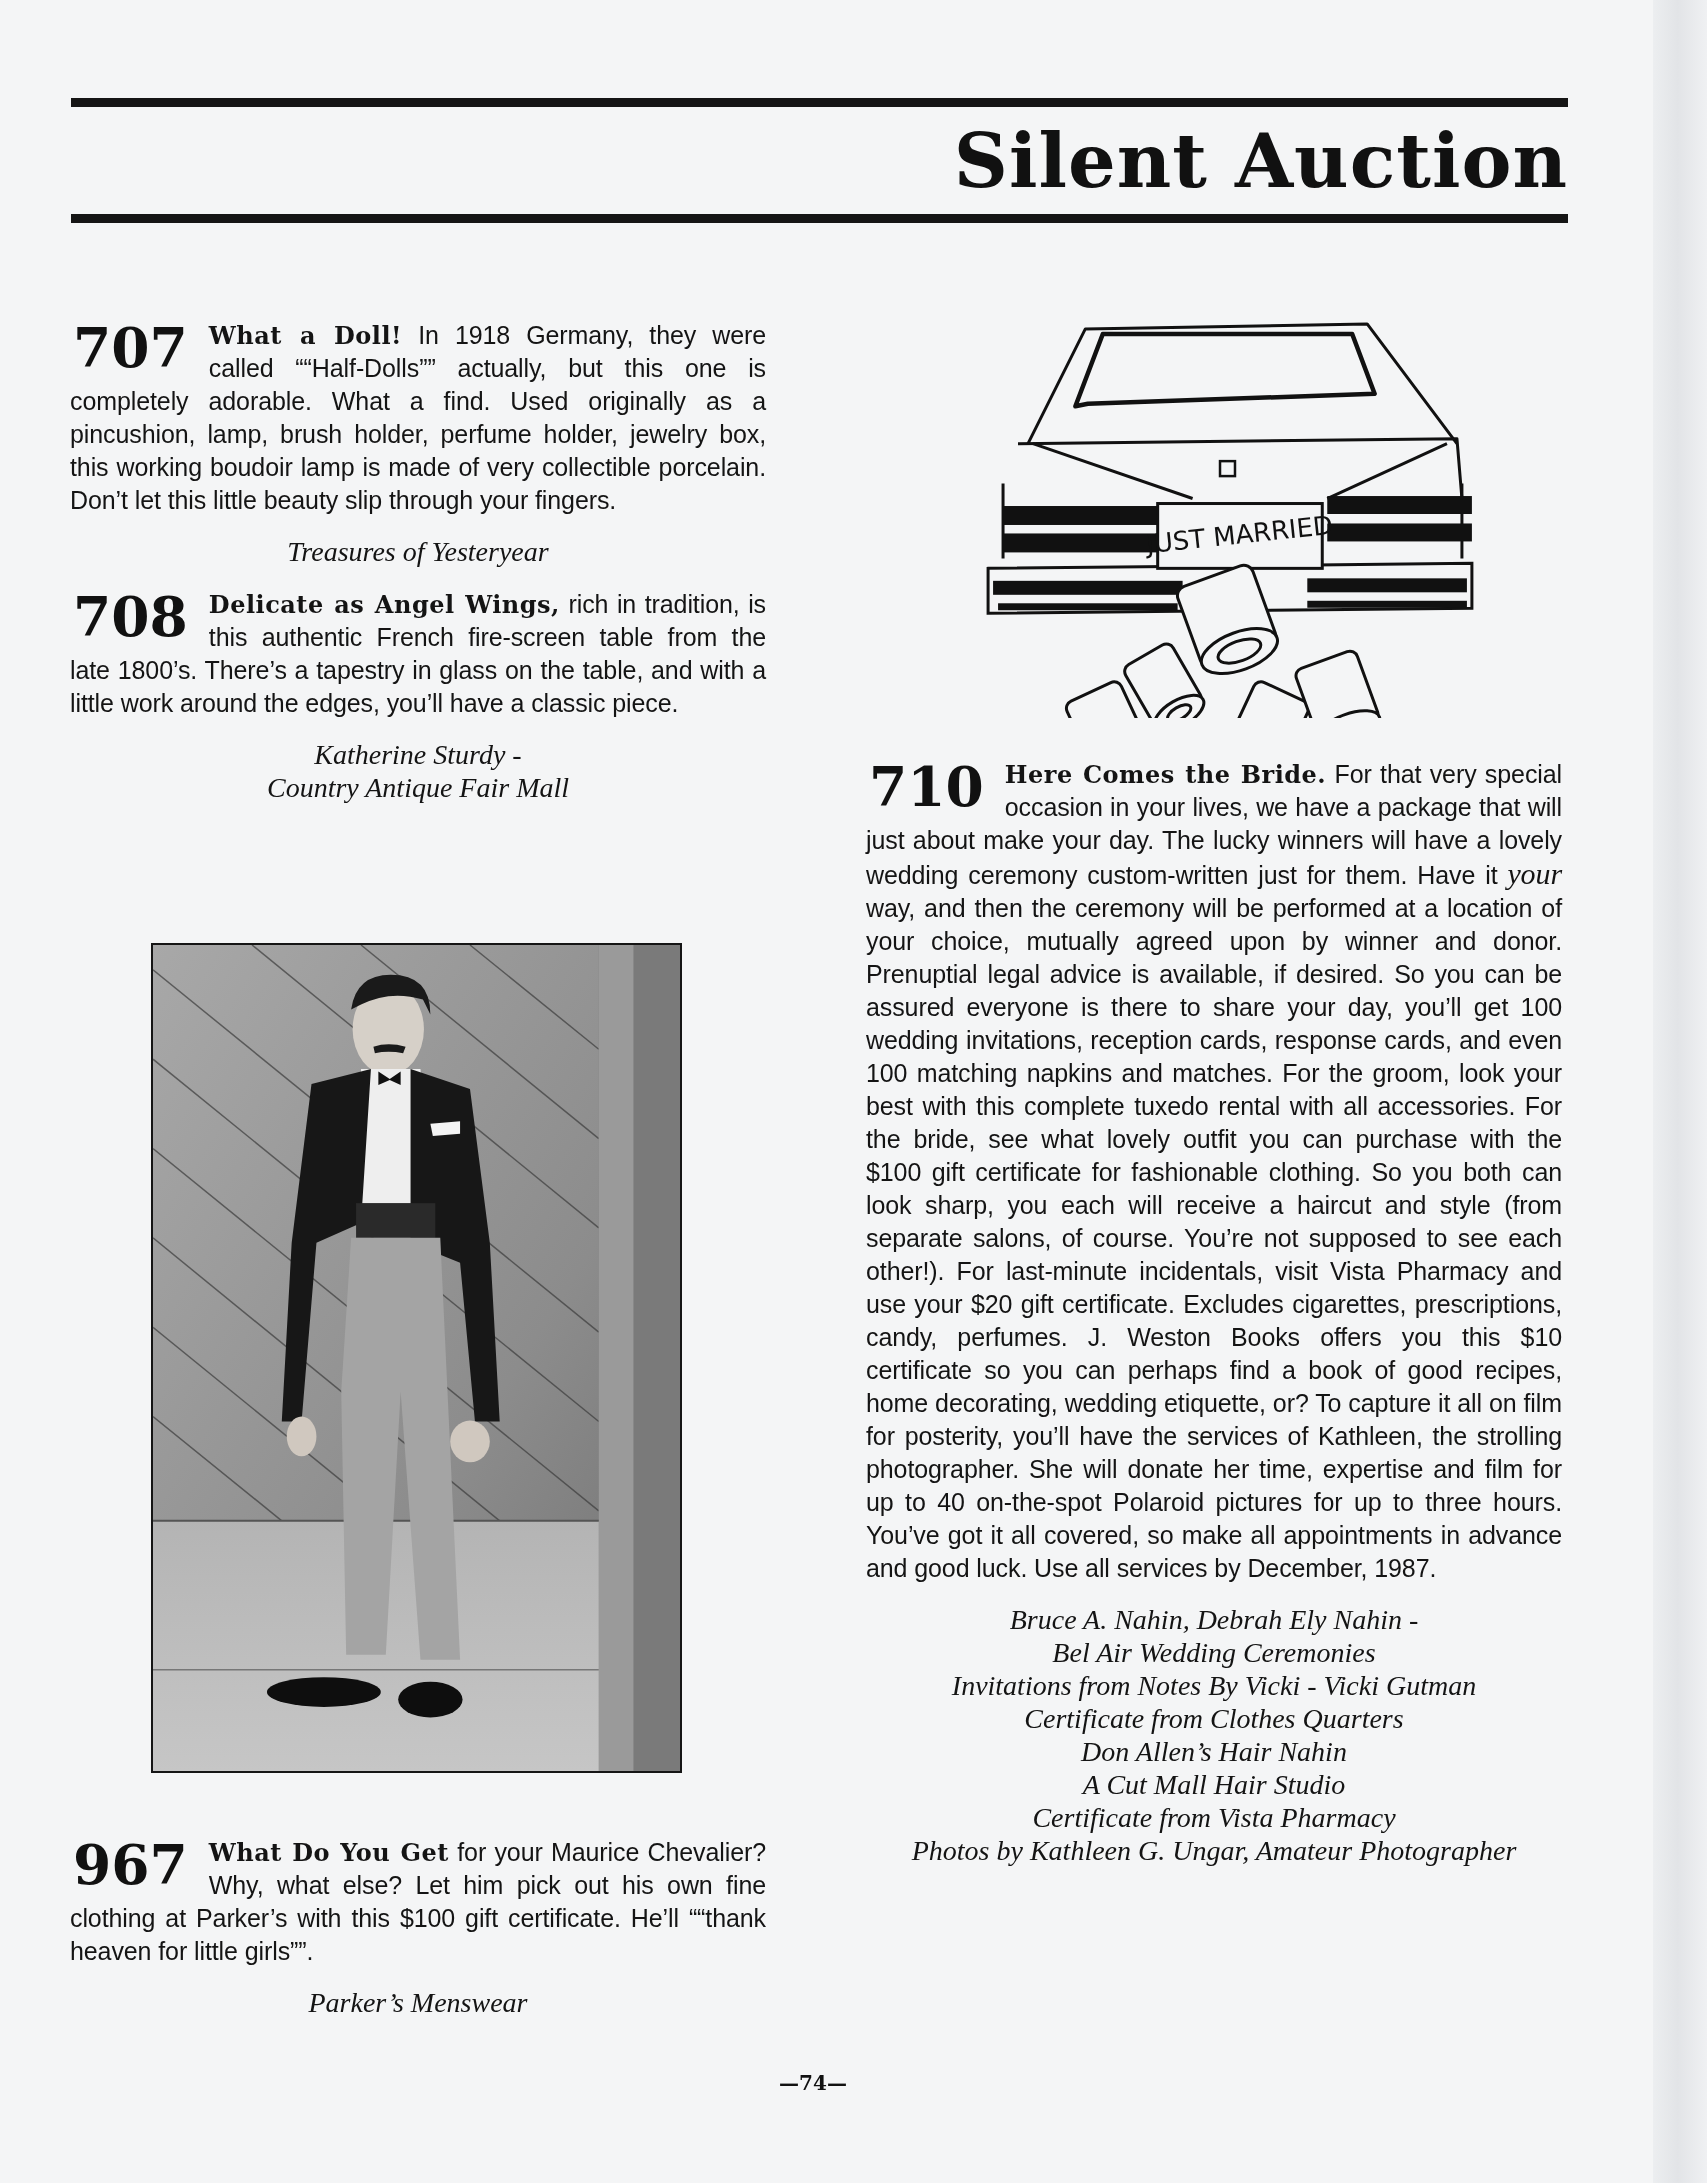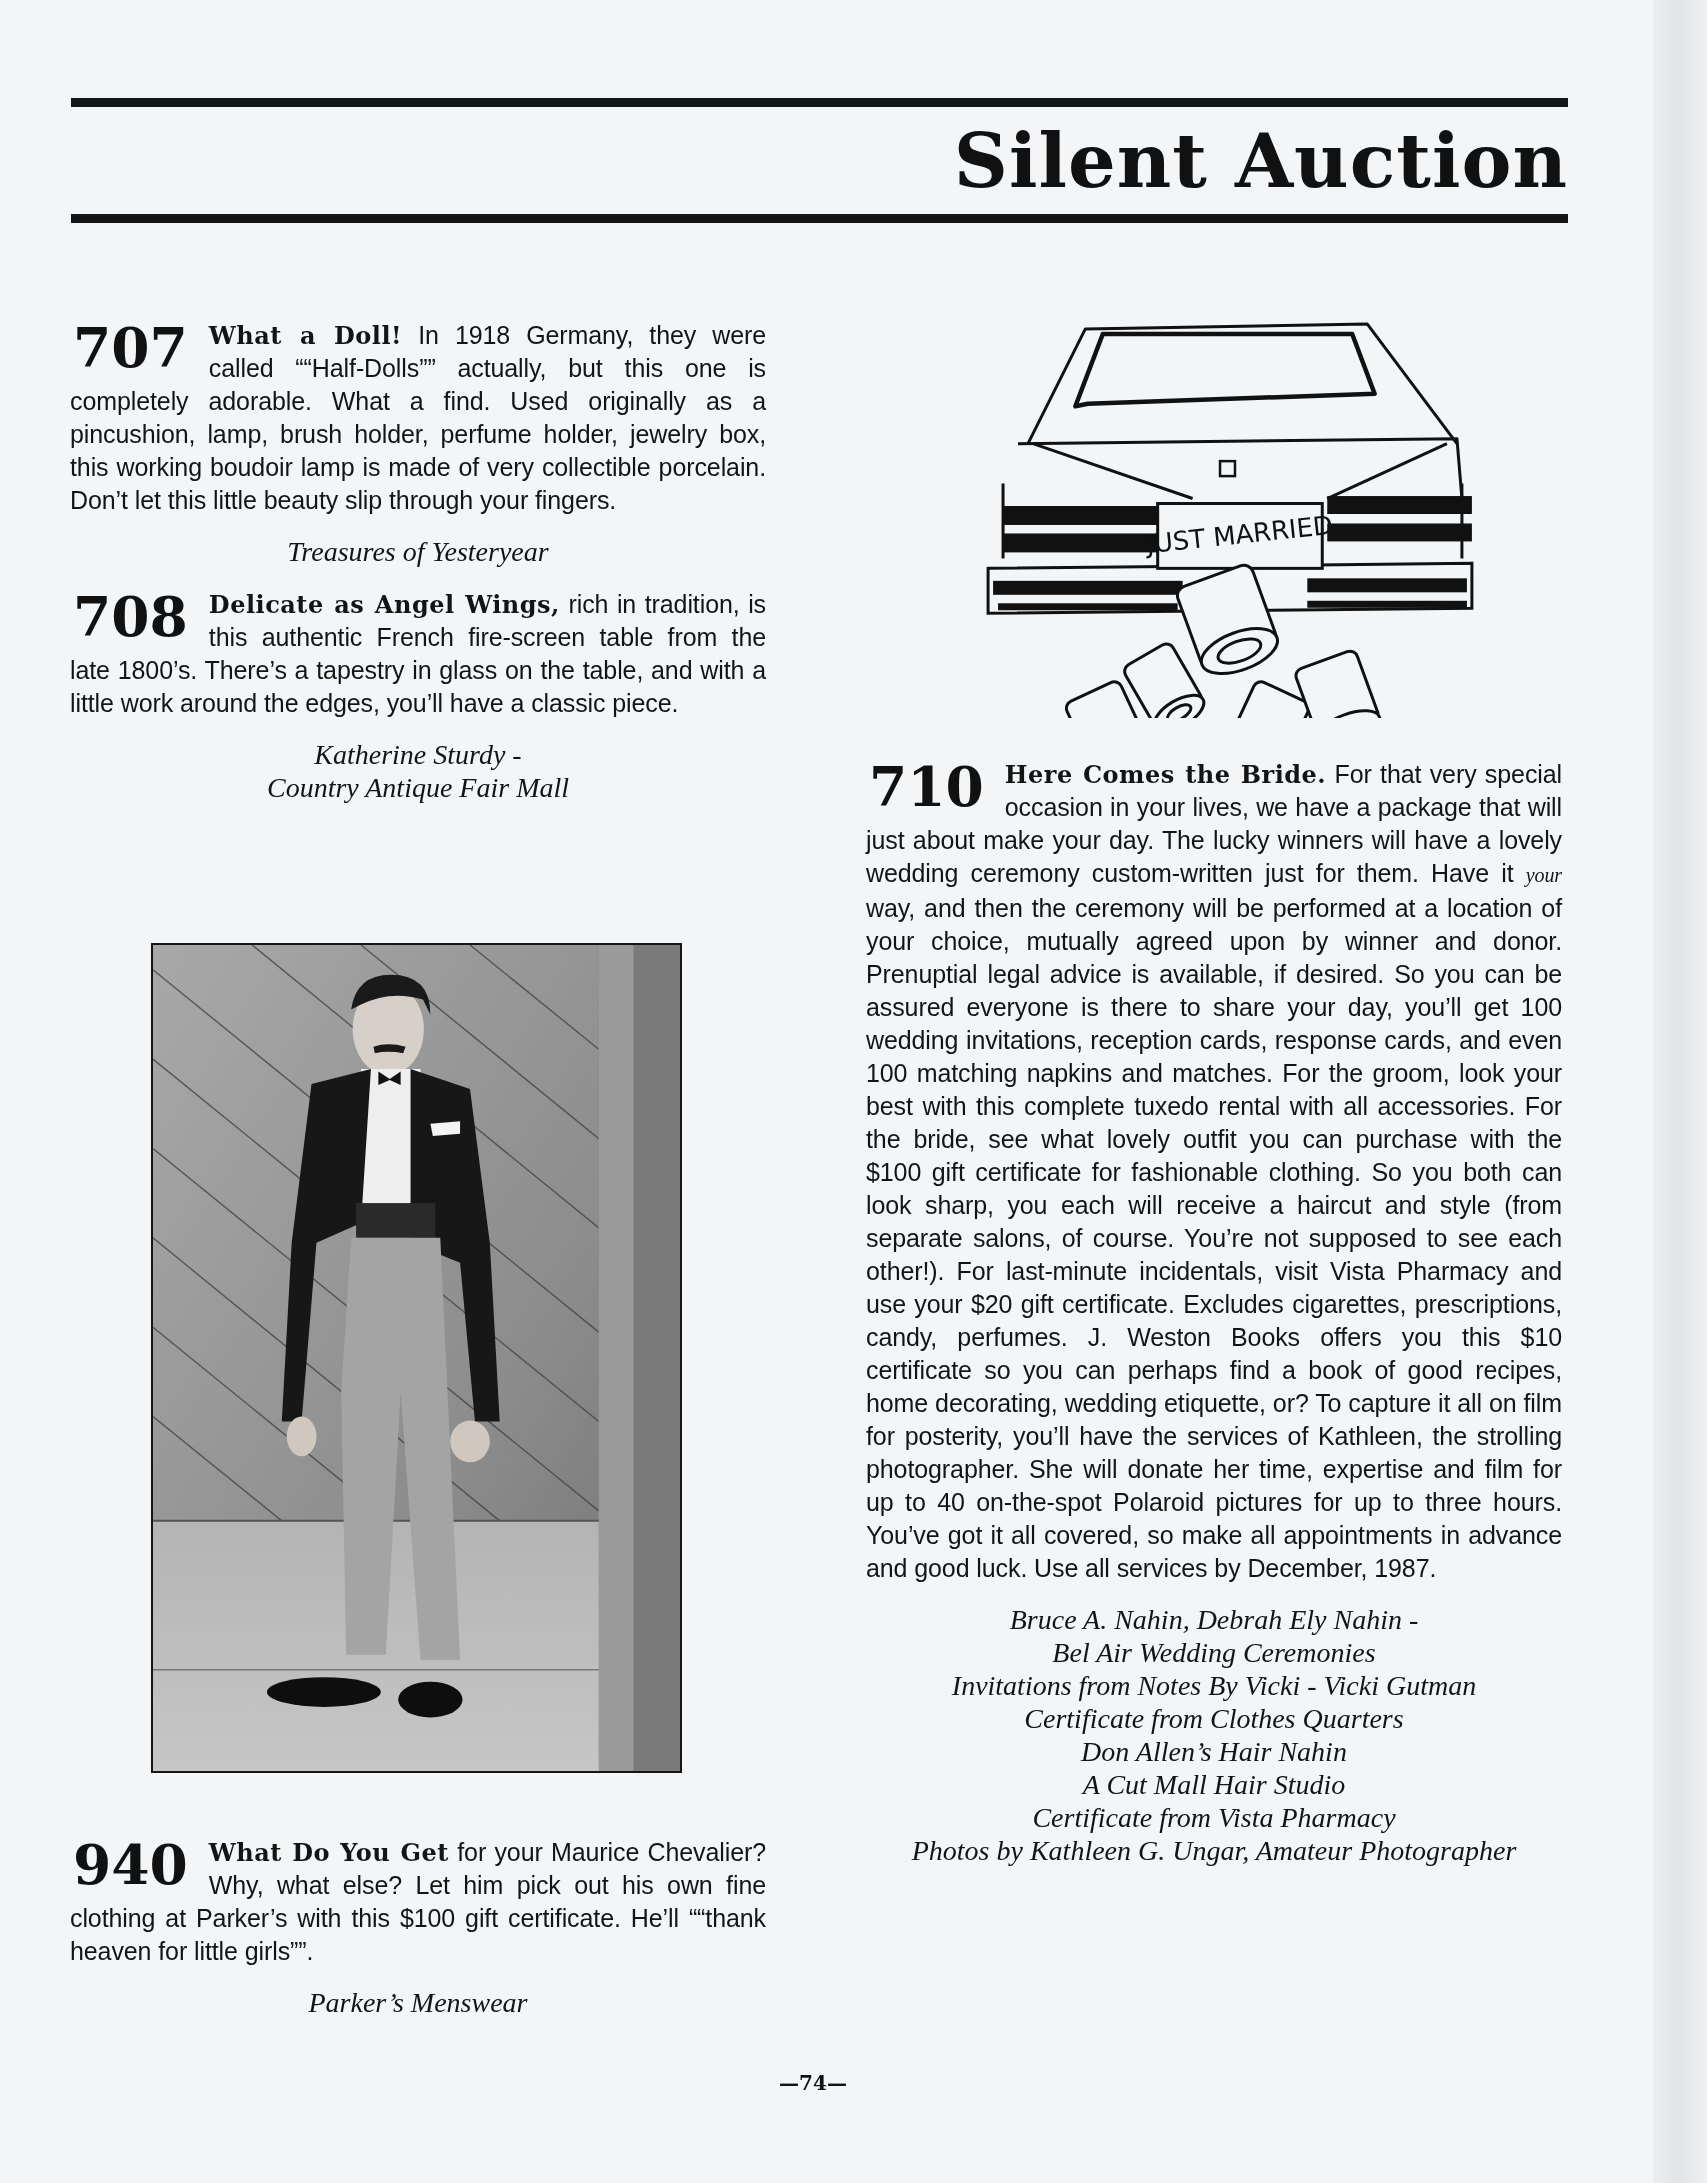--- a/index.html
+++ b/index.html
@@ -30,21 +30,21 @@
     float: left; font-family: "DejaVu Serif", serif; font-weight: bold;
     font-size: 55px; line-height: 50px; margin: 4px 21px 0 3px; color: #111;
   }
   .body-text {
     font-size: 25px; line-height: 33px; text-align: justify; margin: 0;
     font-family: "Liberation Sans", sans-serif; letter-spacing: -0.1px;
   }
   .headline {
     font-family: "DejaVu Serif", serif; font-weight: bold; font-size: 24px; letter-spacing: 0.5px;
   }
-  .emph { font-family: "Liberation Serif", serif; font-style: italic; font-size: 20px; }
+  .emph { font-family: "Liberation Serif", serif; font-style: italic; font-size: 30px; }
   .donor {
     font-family: "Liberation Serif", serif; font-style: italic; font-size: 28px; line-height: 33px;
     text-align: center; margin: 0;
   }
   .donor-block { margin-top: 18px; }
   .item-708 { margin-top: 20px; }
   .item-709 { margin-top: 0; }
 
   .photo {
     position: absolute; left: 151px; top: 943px; width: 531px; height: 830px;
@@ -136,21 +136,21 @@
       <ellipse cx="300" cy="990" rx="30" ry="40" fill="#d0c8bf"></ellipse>
       <ellipse cx="640" cy="1000" rx="40" ry="42" fill="#d0c8bf"></ellipse>
       <ellipse cx="345" cy="1505" rx="115" ry="30" fill="#0e0e0e"></ellipse>
       <ellipse cx="560" cy="1520" rx="65" ry="36" fill="#0e0e0e"></ellipse>
     </g>
   </svg>
 </div>
 
 <div class="pos-709">
   <div class="item item-709">
-    <span class="lotnum">940</span>
+    <span class="lotnum">967</span>
     <p class="body-text"><span class="headline">What Do You Get</span><span> for your Maurice Chevalier? Why, what else? Let him pick out his own fine clothing at Parker’s with this $100 gift certificate. He’ll ““thank heaven for little girls””.</span></p>
     <div class="donor-block">
       <p class="donor">Parker’s Menswear</p>
     </div>
   </div>
 </div>
 
 <div class="car">
   <svg viewBox="0 0 1040 820">
     <g fill="none" stroke="#111" stroke-width="6" stroke-linejoin="round">

